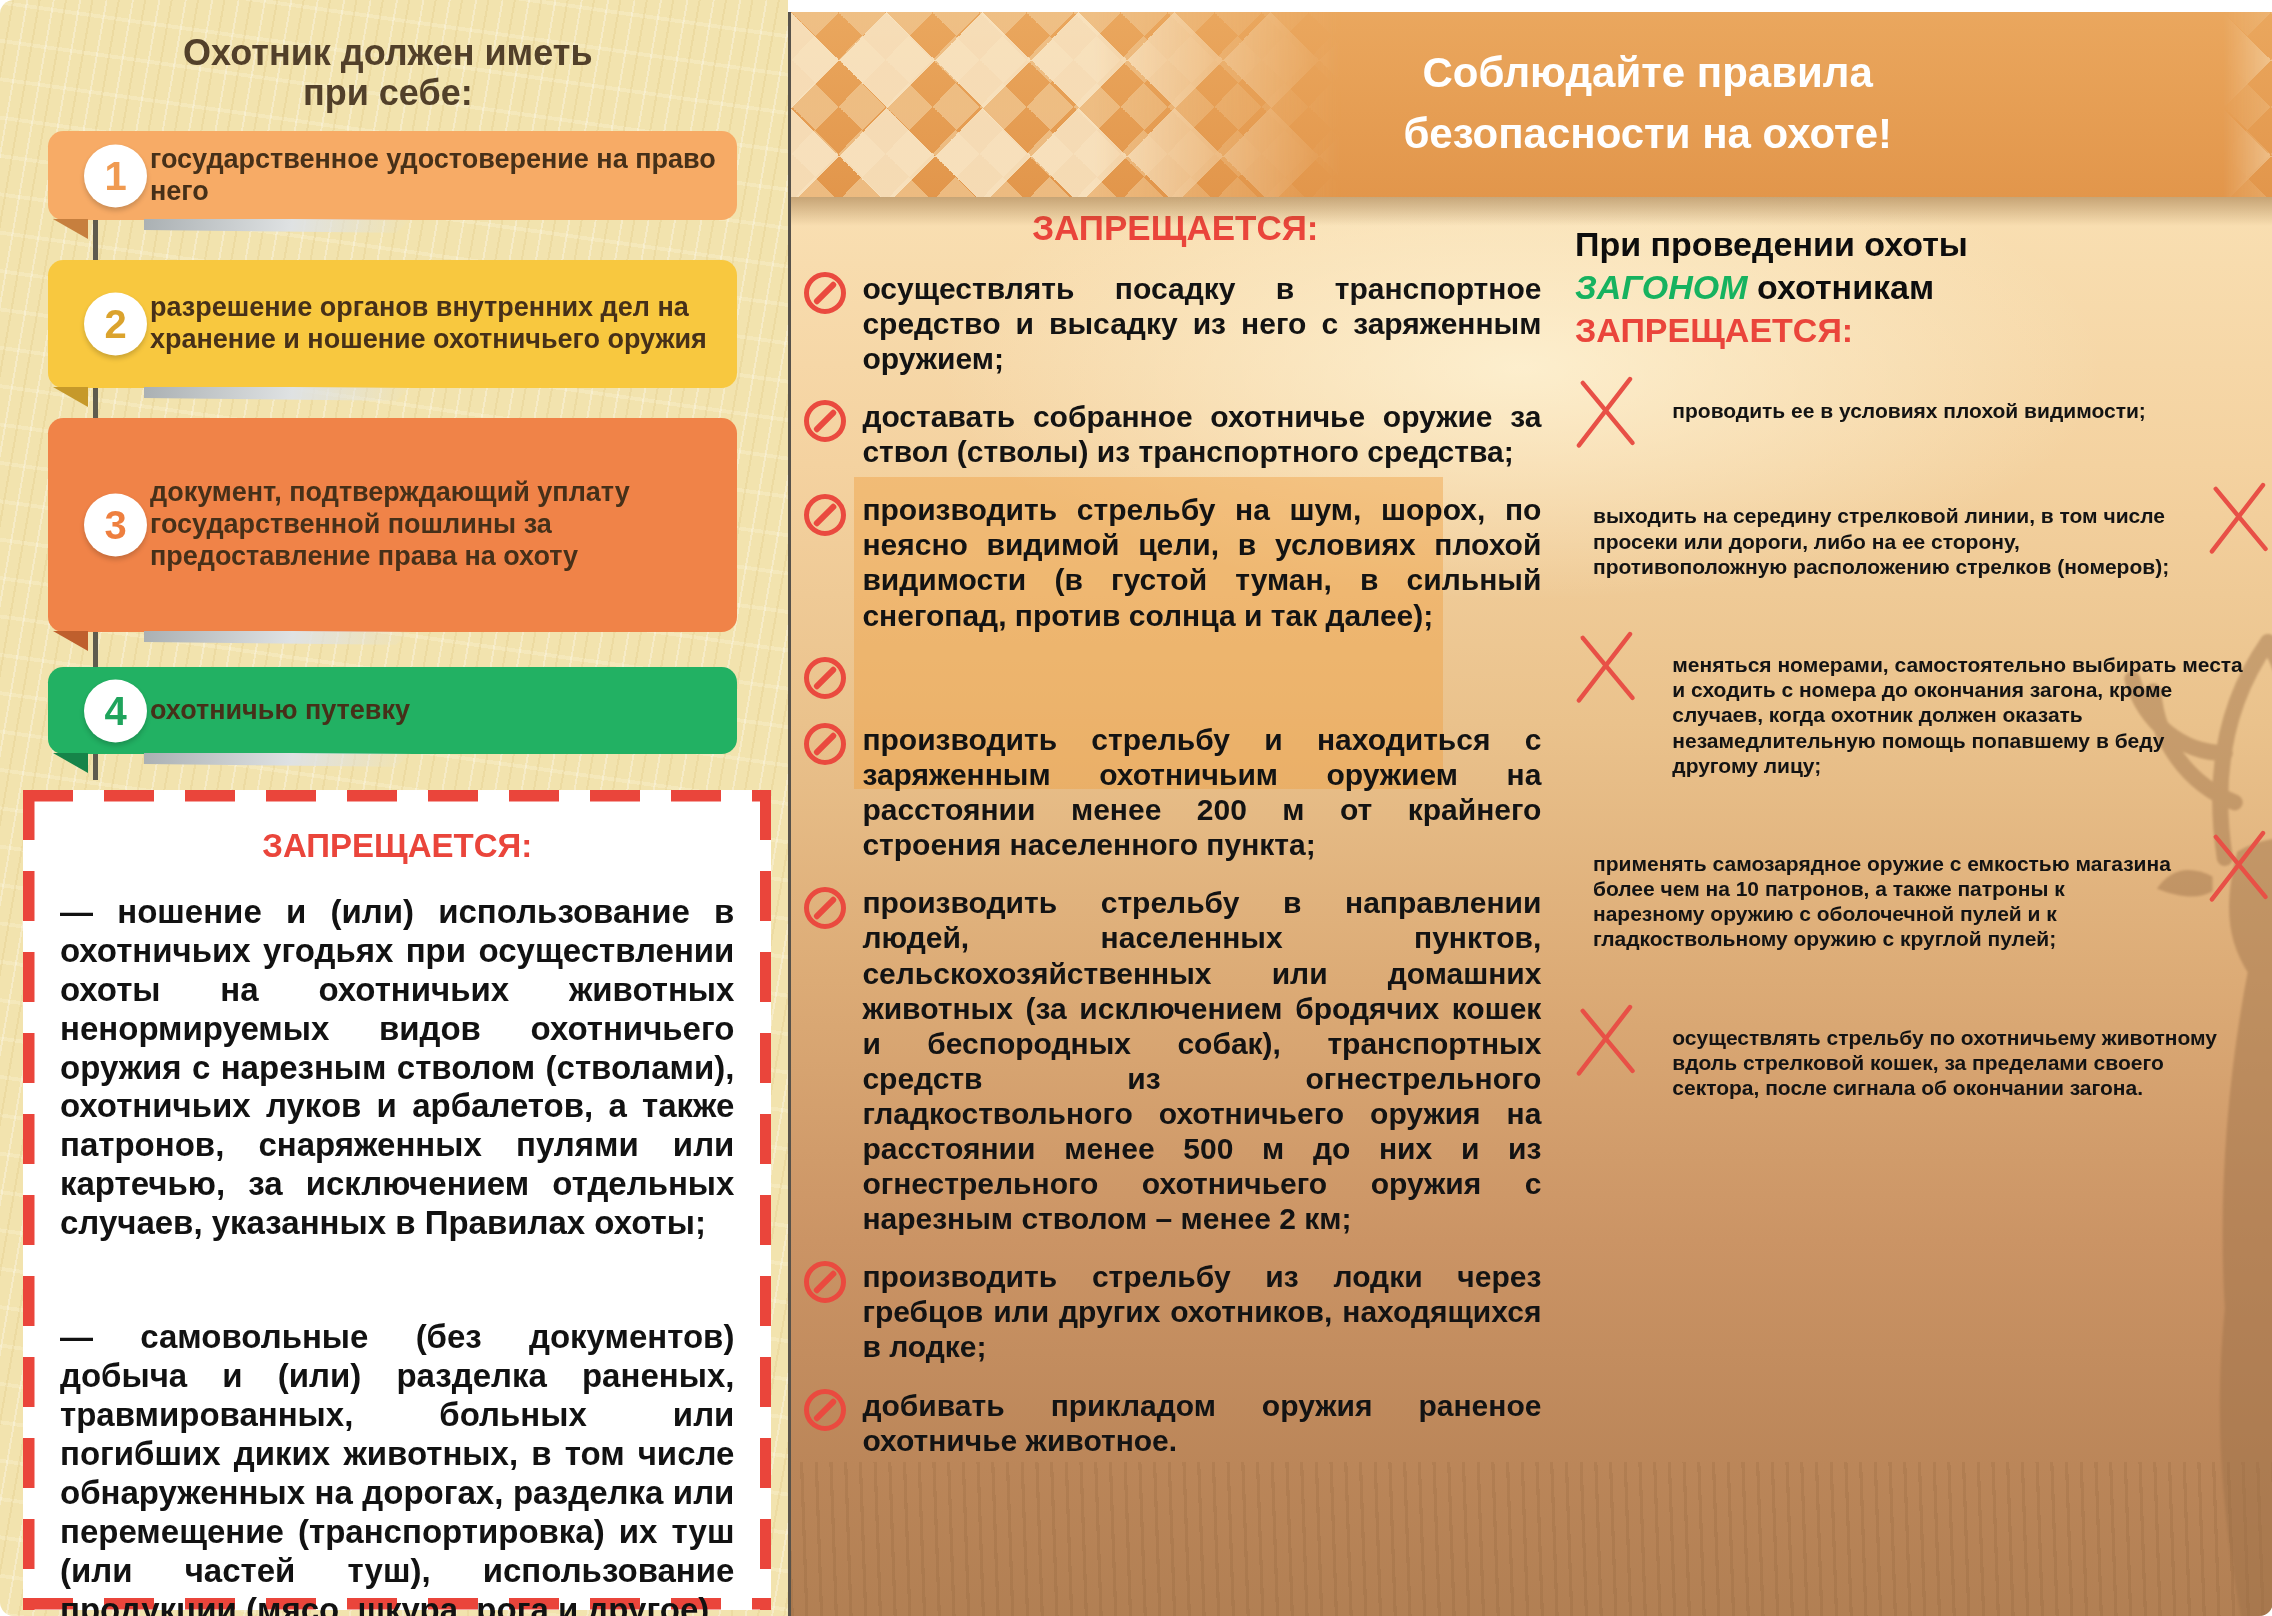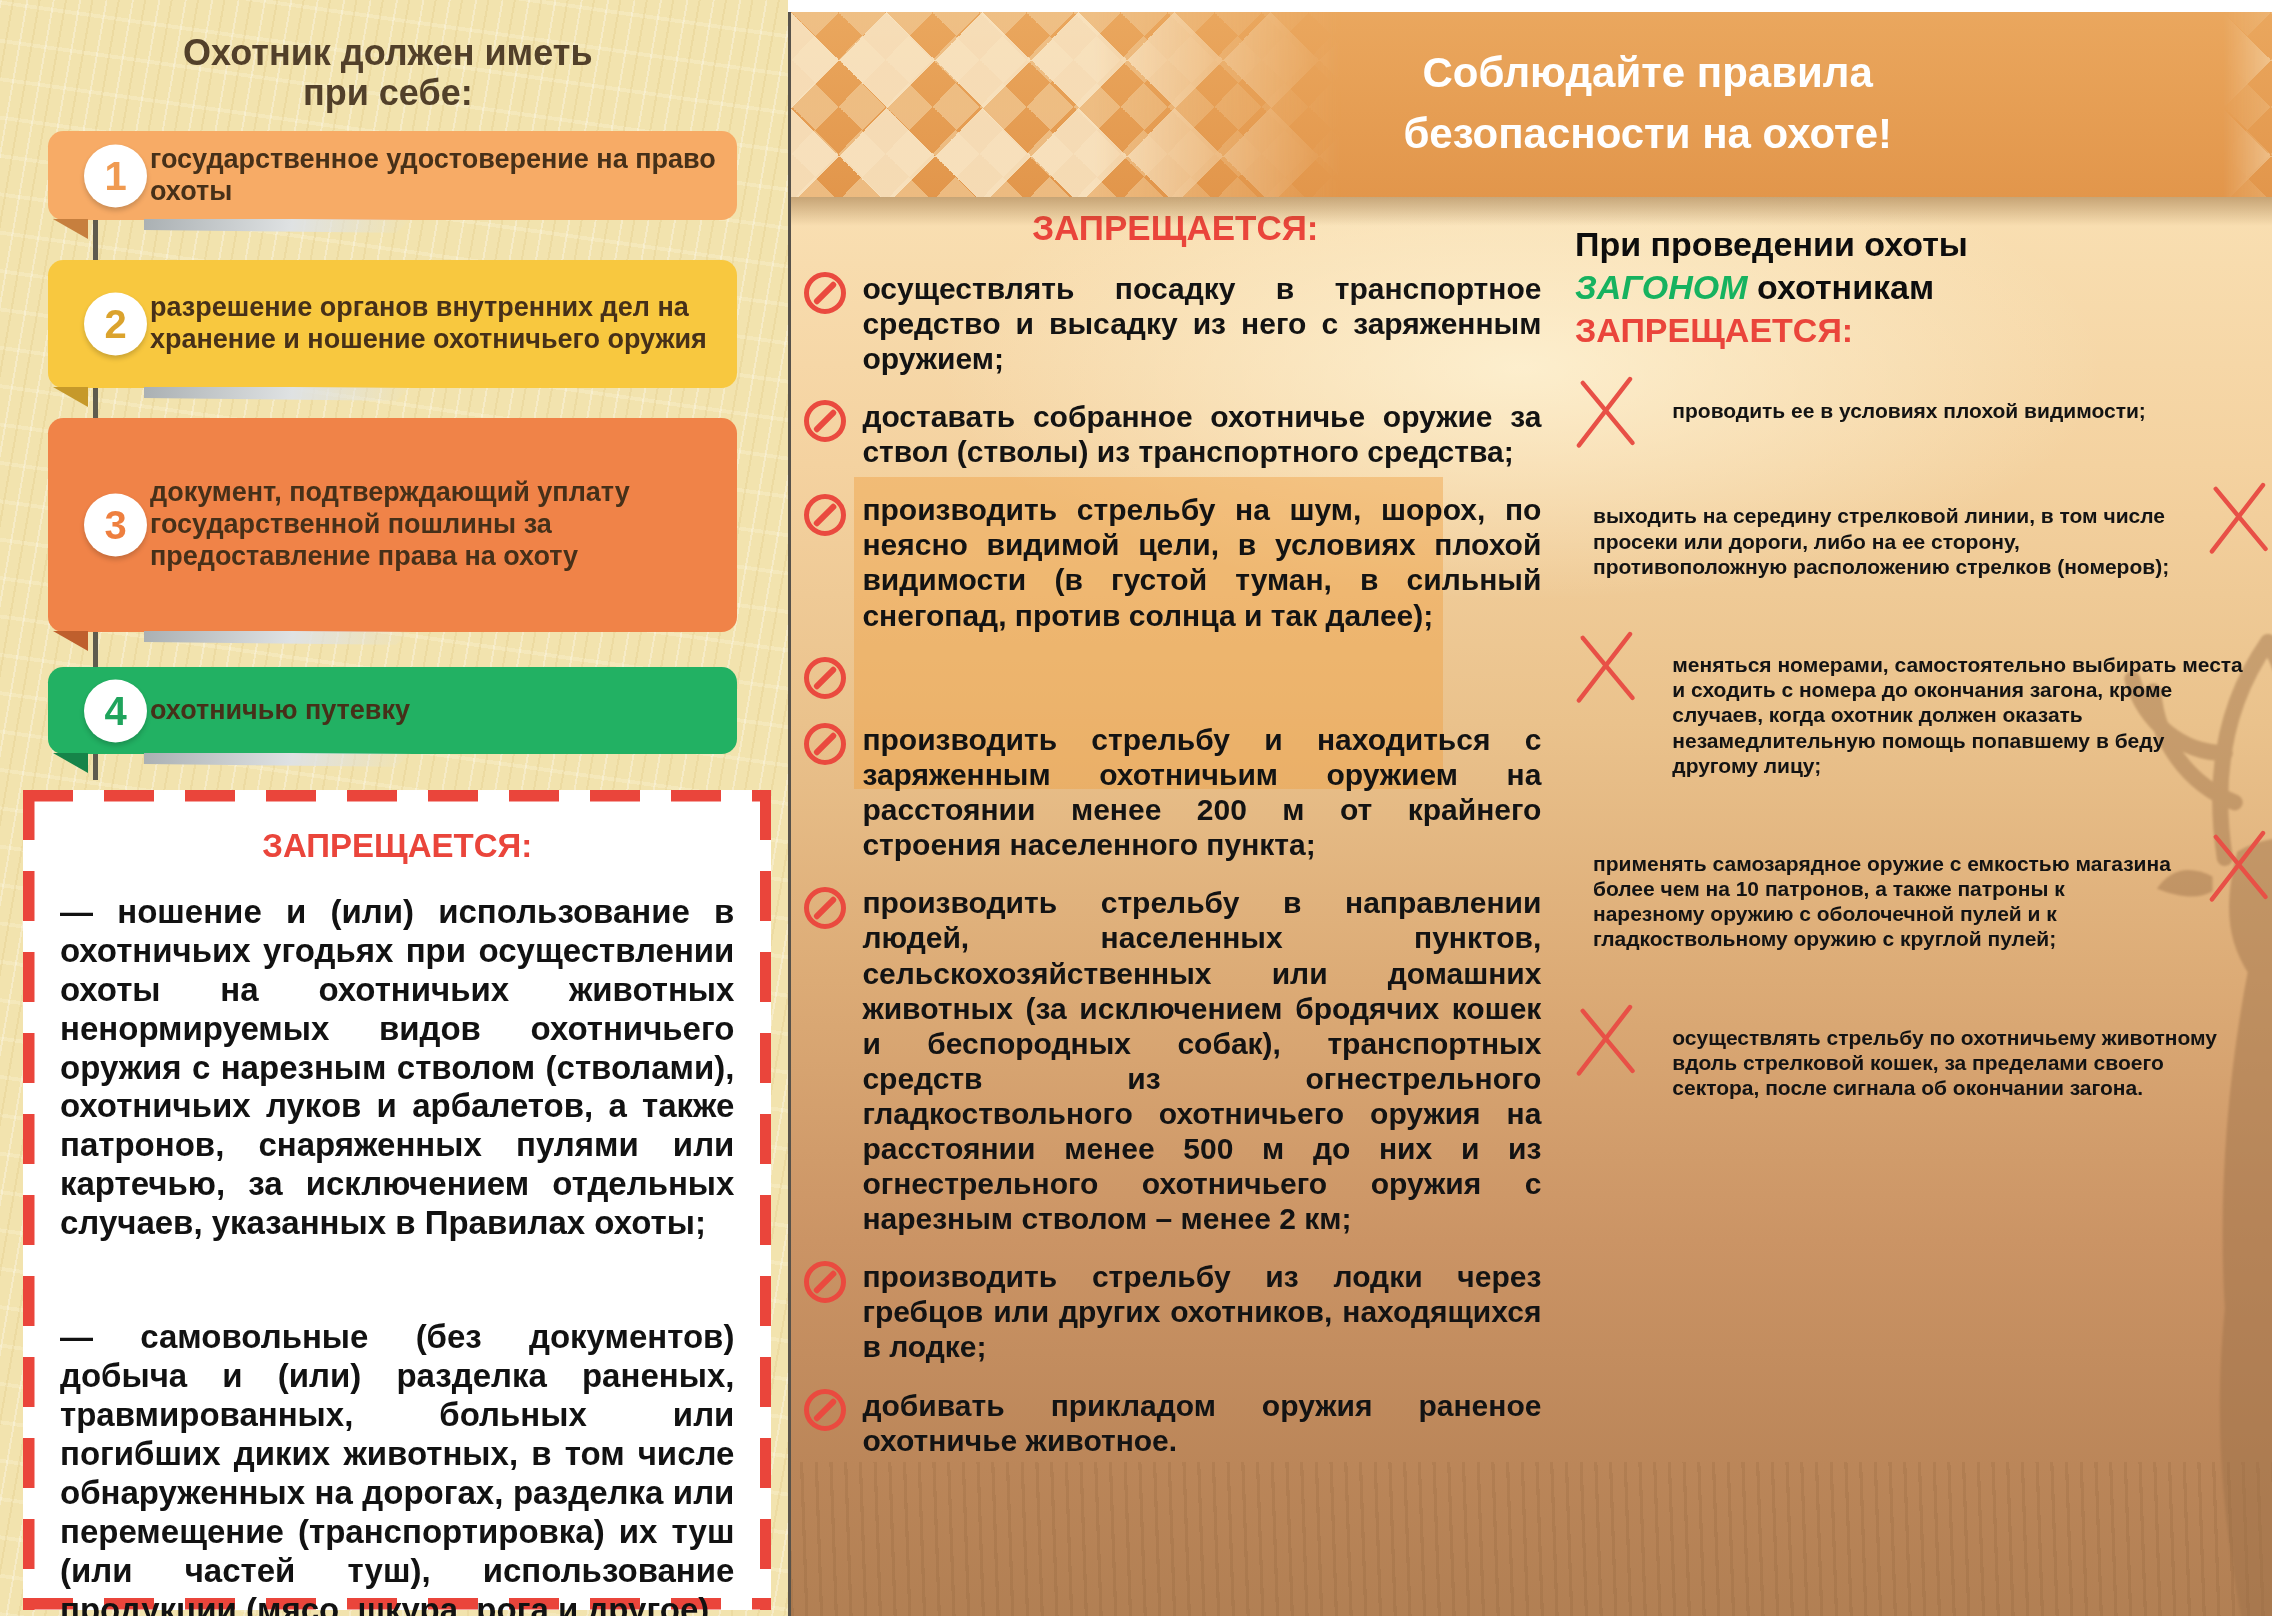--- a/index.html
+++ b/index.html
@@ -2,21 +2,21 @@
 <html style="font-size:10.2px"><head>
 <meta charset="utf-8">
 <style>
   * { box-sizing: border-box; }
   html,body { margin:0; padding:0; }
   body {
     font-family: "Liberation Sans", "DejaVu Sans", sans-serif;
     background:#fff;
     width:2273px; height:1616px;
   }
-  .poster { position:relative; width:2273px; height:1616px; overflow:hidden; }
+  .poster { position:relative; width:2273px; height:1616px; overflow:hidden;border-radius:14px; }
 
   
   .left-panel {
     position:absolute; left:0; top:0; width:788px; height:1616px;
     background-color:#f2e3ae;
     background-image:
       repeating-linear-gradient(100deg, rgba(255,255,255,.30) 0 1.9px, rgba(255,255,255,0) 1.9px 12px,
         rgba(214,185,110,.20) 12px 14px, rgba(255,255,255,0) 14px 26px),
       repeating-linear-gradient(8deg, rgba(250,242,210,.35) 0 3.8px, rgba(250,242,210,0) 3.8px 38px);
   }
@@ -173,21 +173,21 @@
 <div class="poster">
 
   <aside class="left-panel">
     <h1 class="left-title">Охотник должен иметь
 при себе:</h1>
     <div class="pole"></div>
 
     <div class="banners">
       <div class="banner b1">
         <span class="num">1</span>
-        <p>государственное удостоверение на право охоты</p>
+        <p>государственное удостоверение на право него</p>
       </div>
       <div class="banner b2">
         <span class="num">2</span>
         <p>разрешение органов внутренних дел на хранение и ношение охотничьего оружия</p>
       </div>
       <div class="banner b3">
         <span class="num">3</span>
         <p>документ, подтверждающий уплату государственной пошлины за предоставление права на охоту</p>
       </div>
       <div class="banner b4">

